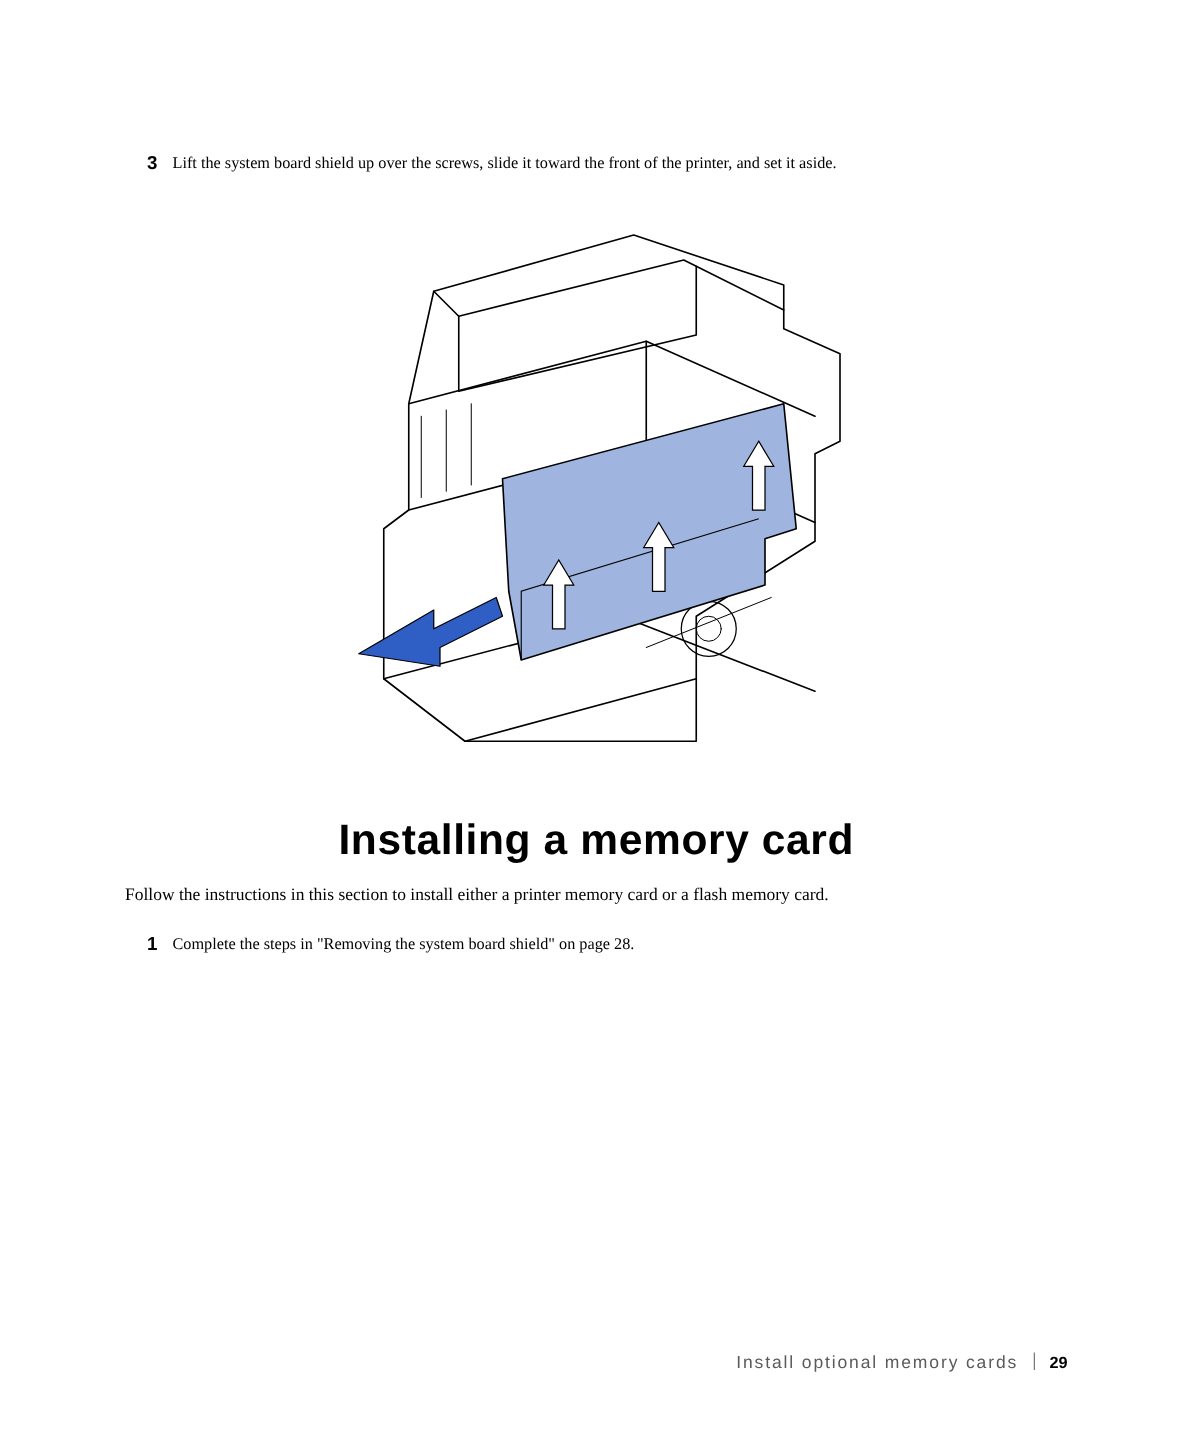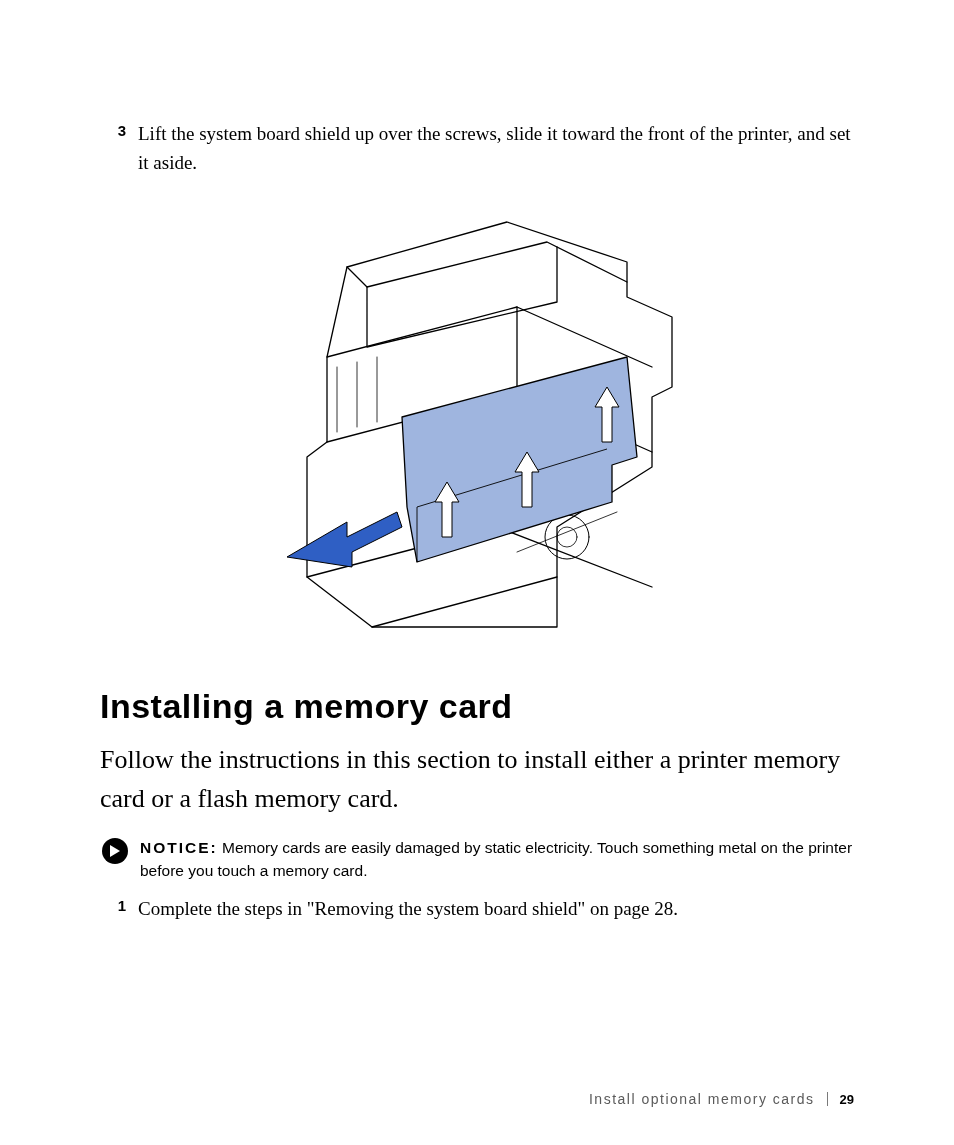--- a/index.html
+++ b/index.html
@@ -29,41 +29,42 @@
     flex: 0 0 26px;
     text-align: right;
     font-family: Arial, Helvetica, sans-serif;
     font-weight: bold;
     font-size: 15px;
     padding-right: 12px;
     line-height: 1.5;
   }
   .step-text {
     flex: 1;
-    font-size: 19px;
+    font-size: 13px;
     line-height: 1.5;
   }
   .figure {
     display: flex;
     justify-content: center;
     margin: 30px 0 40px 0;
   }
   .figure svg {
     width: 440px;
     height: 440px;
   }
   h2.section-title {
     font-family: "Arial Narrow", Arial, Helvetica, sans-serif;
     font-weight: bold;
     font-size: 34px;
     letter-spacing: 0.5px;
     margin: 0 0 14px 0;
+    text-align: center;
   }
   p.body {
-    font-size: 26px;
+    font-size: 14px;
     line-height: 1.5;
     margin: 0 0 18px 0;
   }
   .notice-row {
     display: flex;
     align-items: flex-start;
     margin: 14px 0 12px 0;
   }
   .notice-icon {
     flex: 0 0 30px;
@@ -76,21 +77,21 @@
     font-family: Arial, Helvetica, sans-serif;
     font-size: 15.5px;
     line-height: 1.5;
   }
   .notice-label {
     font-weight: bold;
     letter-spacing: 2px;
   }
   .footer {
     position: absolute;
-    bottom: 38px;
+    bottom: 48px;
     right: 100px;
     font-family: Arial, Helvetica, sans-serif;
     font-size: 14px;
     letter-spacing: 1.5px;
     display: flex;
     align-items: center;
   }
   .footer-sep {
     display: inline-block;
     width: 1px;
@@ -166,31 +167,20 @@
       <g>
         <path d="M30 350 L90 315 L90 330 L140 305 L145 320 L95 345 L95 360 Z" fill="#2f5fc4" stroke="#000" stroke-width="1" stroke-linejoin="round"></path>
       </g>
     </svg>
   </div>
 
   <h2 class="section-title">Installing a memory card</h2>
 
   <p class="body">Follow the instructions in this section to install either a printer memory card or a flash memory card.</p>
 
-  <div class="notice-row">
-    <div class="notice-icon">
-      <svg viewBox="0 0 30 30" width="30" height="30">
-        <circle cx="15" cy="15" r="13" fill="#000"></circle>
-        <path d="M10 9 L20 15 L10 21 Z" fill="#fff"></path>
-      </svg>
-    </div>
-    <div class="notice-text">
-      <span class="notice-label">NOTICE:</span><span> Memory cards are easily damaged by static electricity. Touch something metal on the printer before you touch a memory card.</span>
-    </div>
-  </div>
 
   <div class="step-row">
     <div class="step-num">1</div>
     <div class="step-text">Complete the steps in "Removing the system board shield" on page 28.</div>
   </div>
 
   <div class="footer">
     <span class="footer-title">Install optional memory cards</span>
     <span class="footer-sep"></span>
     <span class="footer-page">29</span>

